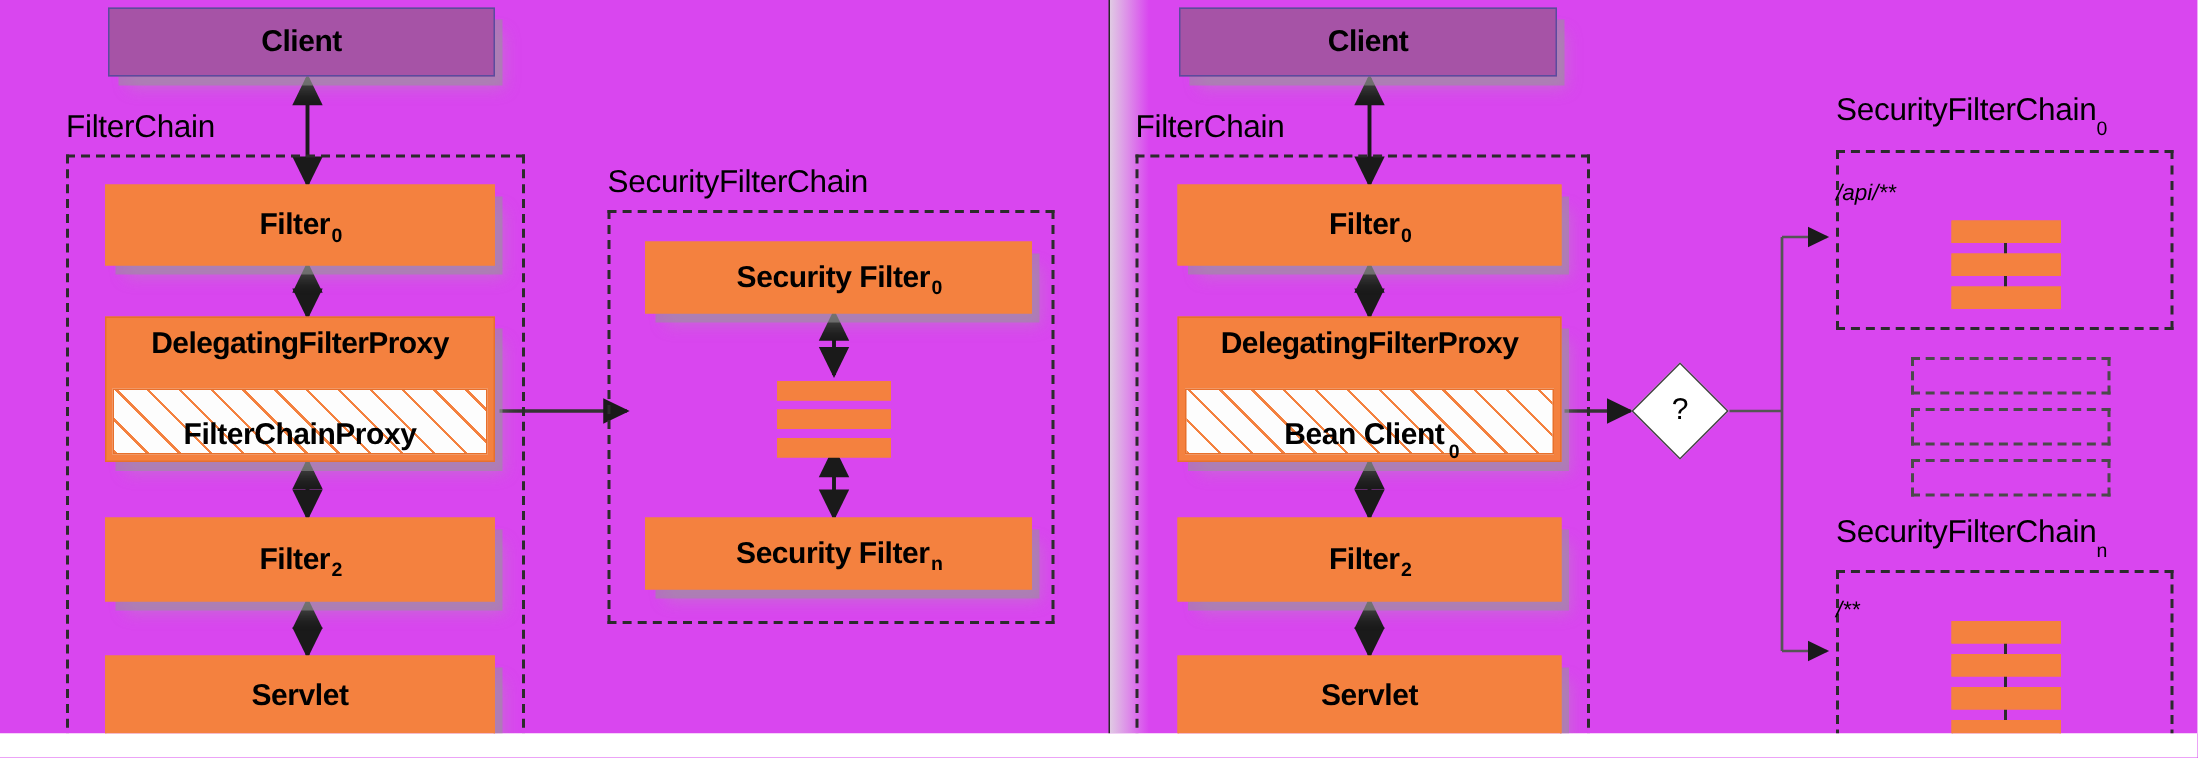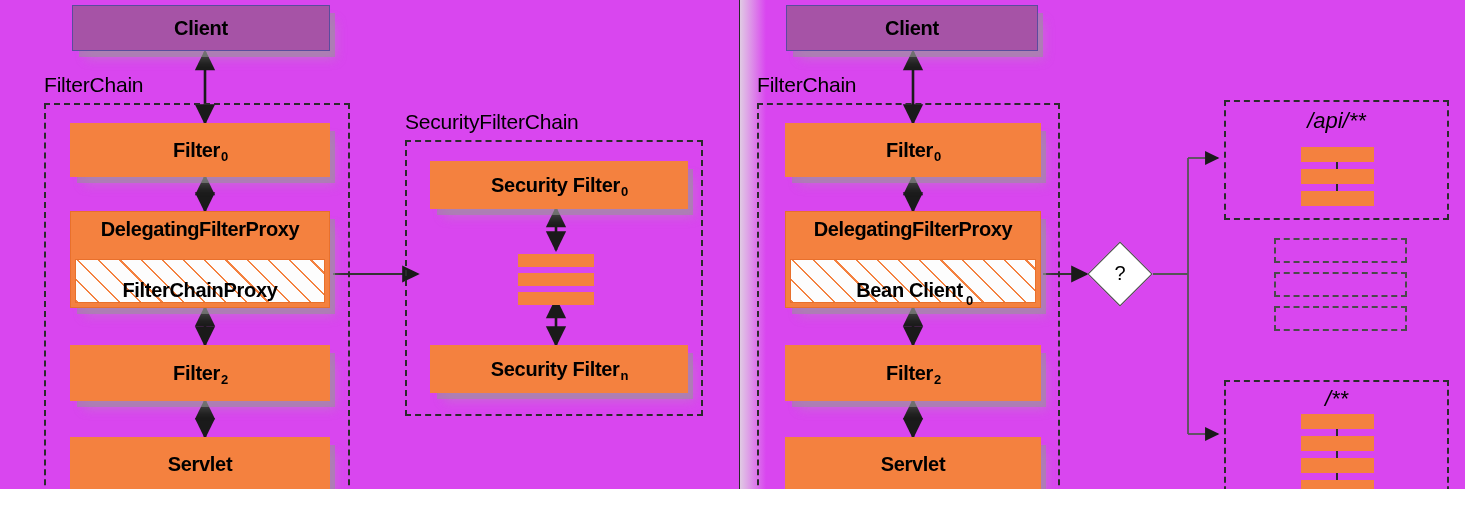--- a/index.html
+++ b/index.html
@@ -173,24 +173,25 @@
     position: absolute;
     font-size: 20px;
     color: #000;
     font-weight: 400;
     text-align: center;
   }
 
   .pattern-label {
     position: absolute;
     font-style: italic;
-    font-size: 22px;
-    color: #000;
-    text-align: center;
+    font-size: 15px;
+    color: #000;
+    text-align: left;
     white-space: nowrap;
+    margin-top: 12px;
   }
 
   .empty-dash {
     position: absolute;
     border: 2.5px dashed #4a4a4a;
     box-sizing: border-box;
     background: transparent;
   }
 </style>
 </head>
@@ -325,33 +326,39 @@
 
   <div class="node" style="left:785px; top:437px; width:256px; height:54px;">
     <span>Servlet</span>
   </div>
 
   <div class="diamond" style="left:1097px; top:251px;"></div>
   <div class="diamond-label" style="left:1097px; top:262px; width:46px;">
     <span>?</span>
   </div>
 
+  <div class="grp-label" style="left:1224px; top:62px;">
+    <span>SecurityFilterChain</span><span class="sub">0</span>
+  </div>
   <div class="dashbox" style="left:1224px; top:100px; width:225px; height:120px;"></div>
   <div class="pattern-label" style="left:1224px; top:108px; width:225px;">
     <span>/api/**</span>
   </div>
   <div class="vconn" style="left:1336px; top:148px; height:58px;"></div>
   <div class="minibar" style="left:1301px; top:147px; width:73px; height:15px;"></div>
   <div class="minibar" style="left:1301px; top:169px; width:73px; height:15px;"></div>
   <div class="minibar" style="left:1301px; top:191px; width:73px; height:15px;"></div>
 
   <div class="empty-dash" style="left:1274px; top:238px; width:133px; height:25px;"></div>
   <div class="empty-dash" style="left:1274px; top:272px; width:133px; height:25px;"></div>
   <div class="empty-dash" style="left:1274px; top:306px; width:133px; height:25px;"></div>
 
+  <div class="grp-label" style="left:1224px; top:343px;">
+    <span>SecurityFilterChain</span><span class="sub">n</span>
+  </div>
   <div class="dashbox" style="left:1224px; top:380px; width:225px; height:122px;"></div>
   <div class="pattern-label" style="left:1224px; top:386px; width:225px;">
     <span>/**</span>
   </div>
   <div class="vconn" style="left:1336px; top:415px; height:72px;"></div>
   <div class="minibar" style="left:1301px; top:414px; width:73px; height:15px;"></div>
   <div class="minibar" style="left:1301px; top:436px; width:73px; height:15px;"></div>
   <div class="minibar" style="left:1301px; top:458px; width:73px; height:15px;"></div>
   <div class="minibar" style="left:1301px; top:480px; width:73px; height:15px;"></div>
 

